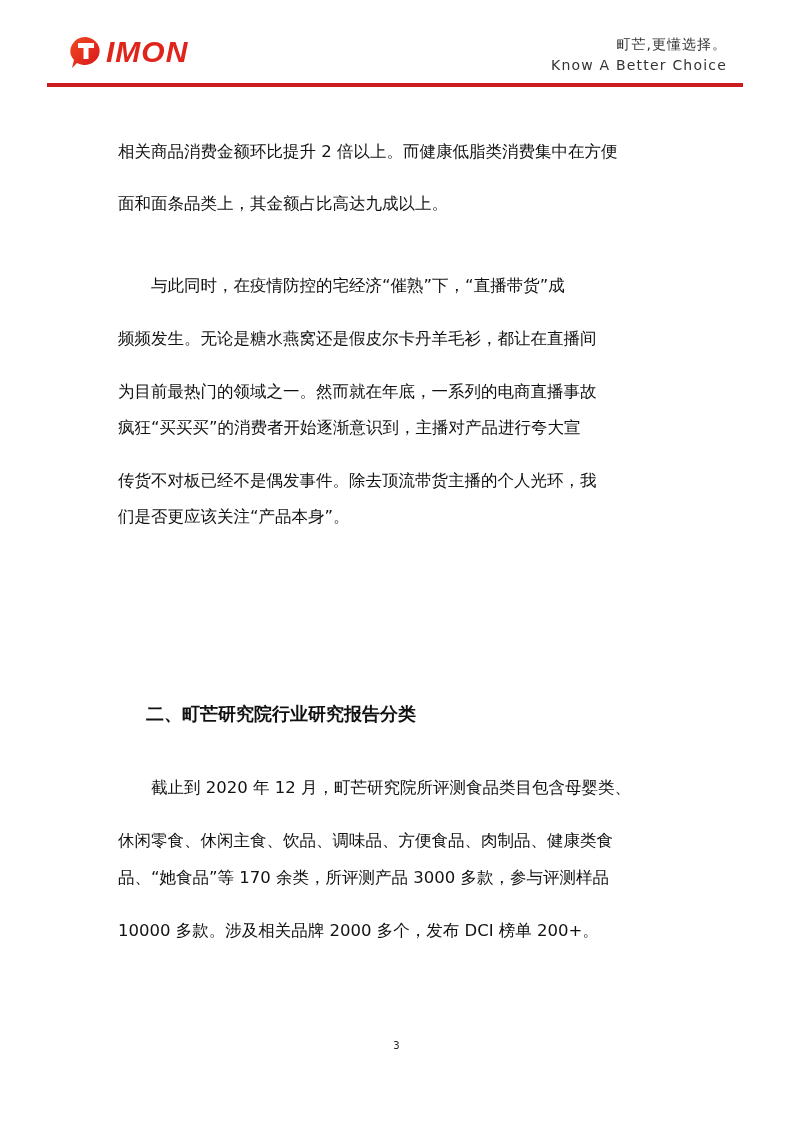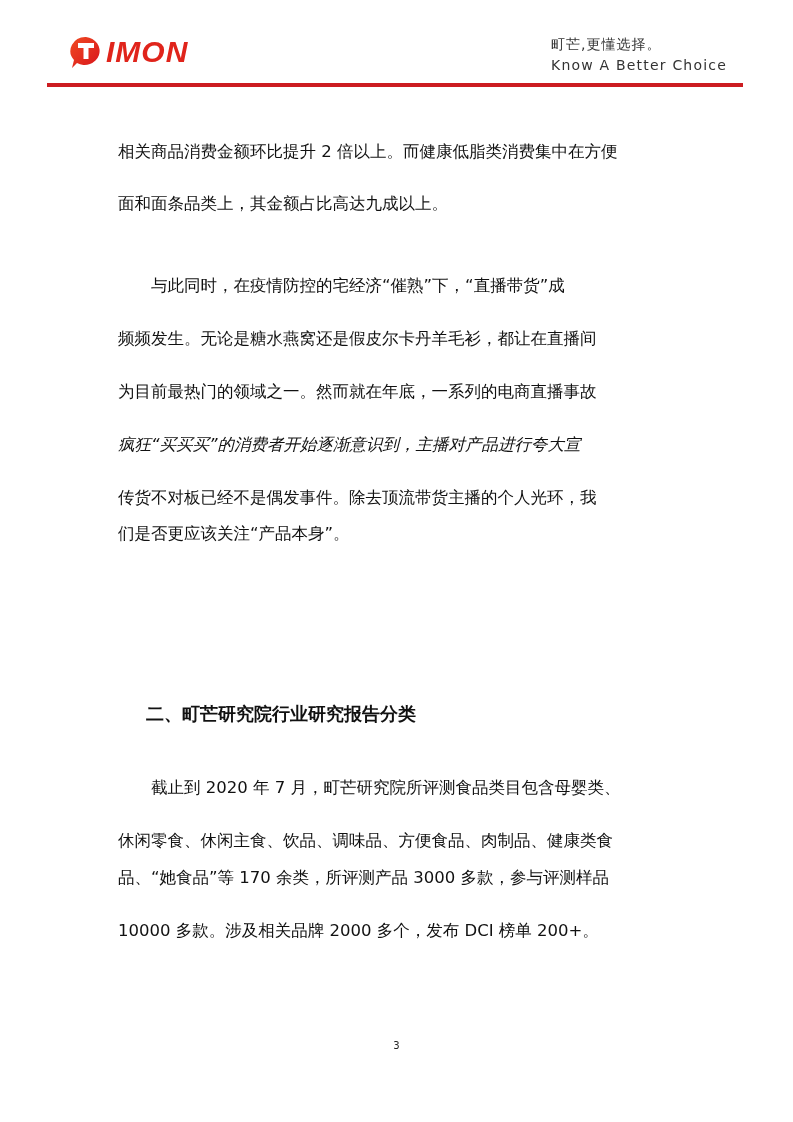--- a/index.html
+++ b/index.html
@@ -8,21 +8,21 @@
     font-family: "DejaVu Sans", "Liberation Sans", sans-serif;
     color: #111111;
   }
   .header { position: absolute; left: 0; top: 0; width: 793px; height: 90px; }
   .logo { position: absolute; left: 68px; top: 34px; height: 36px; display: flex; align-items: flex-start; }
   .logo-mark { width: 36px; height: 36px; position: relative; }
   .logo-text {
     font-family: "Liberation Sans", sans-serif; font-weight: bold; font-style: italic;
     font-size: 30px; color: #e0241b; letter-spacing: 1px; margin-left: 2px; line-height: 36px;
   }
-  .slogan { position: absolute; right: 66px; top: 34px; color: #333333; }
+  .slogan { position: absolute; right: 66px; top: 34px; text-align: right; color: #333333; }
   .slogan-cn { font-size: 14px; line-height: 20px; letter-spacing: 1px; }
   .slogan-en { font-size: 14px; line-height: 22px; letter-spacing: 1.2px; font-family: "DejaVu Sans", sans-serif; }
   .rule { position: absolute; left: 47px; top: 83px; width: 696px; height: 4px; background: #cc1c21; }
 
   .content { position: absolute; left: 118px; top: 130px; width: 560px; font-size: 16.5px; }
   .para { position: absolute; left: 0; width: 560px; }
   .line { height: 36px; line-height: 36px; white-space: nowrap; }
   .heading {
     position: absolute; left: 28px; font-weight: bold; font-size: 18px; line-height: 36px; white-space: nowrap;
   }
@@ -62,28 +62,28 @@
 <div class="content">
   <div class="para" style="top: 4px;">
     <div class="line">相关商品消费金额环比提升 2 倍以上。而健康低脂类消费集中在方便</div>
     <div class="line" style="margin-top:16px;">面和面条品类上，其金额占比高达九成以上。</div>
   </div>
 
   <div class="para" style="top: 138px;">
     <div class="line indent">与此同时，在疫情防控的宅经济“催熟”下，“直播带货”成</div>
     <div class="line" style="margin-top:17px;">频频发生。无论是糖水燕窝还是假皮尔卡丹羊毛衫，都让在直播间</div>
     <div class="line" style="margin-top:17px;">为目前最热门的领域之一。然而就在年底，一系列的电商直播事故</div>
-    <div class="line" style="margin-top:17px;font-style:italic;">疯狂“买买买”的消费者开始逐渐意识到，主播对产品进行夸大宣</div>
+    <div class="line" style="">疯狂“买买买”的消费者开始逐渐意识到，主播对产品进行夸大宣</div>
     <div class="line" style="margin-top:17px;">传货不对板已经不是偶发事件。除去顶流带货主播的个人光环，我</div>
     <div class="line" style="">们是否更应该关注“产品本身”。</div>
   </div>
 
   <div class="heading" style="top: 566px; left: 28px;">二、町芒研究院行业研究报告分类</div>
 
   <div class="para" style="top: 640px;">
-    <div class="line indent">截止到 2020 年 7 月，町芒研究院所评测食品类目包含母婴类、</div>
+    <div class="line indent">截止到 2020 年 12 月，町芒研究院所评测食品类目包含母婴类、</div>
     <div class="line" style="margin-top:17px;">休闲零食、休闲主食、饮品、调味品、方便食品、肉制品、健康类食</div>
     <div class="line" style="margin-top:1px;">品、“她食品”等 170 余类，所评测产品 3000 多款，参与评测样品</div>
     <div class="line" style="margin-top:17px;">10000 多款。涉及相关品牌 2000 多个，发布 DCI 榜单 200+。</div>
   </div>
 </div>
 
 <div class="page-number">3</div>
 
 </body></html>

